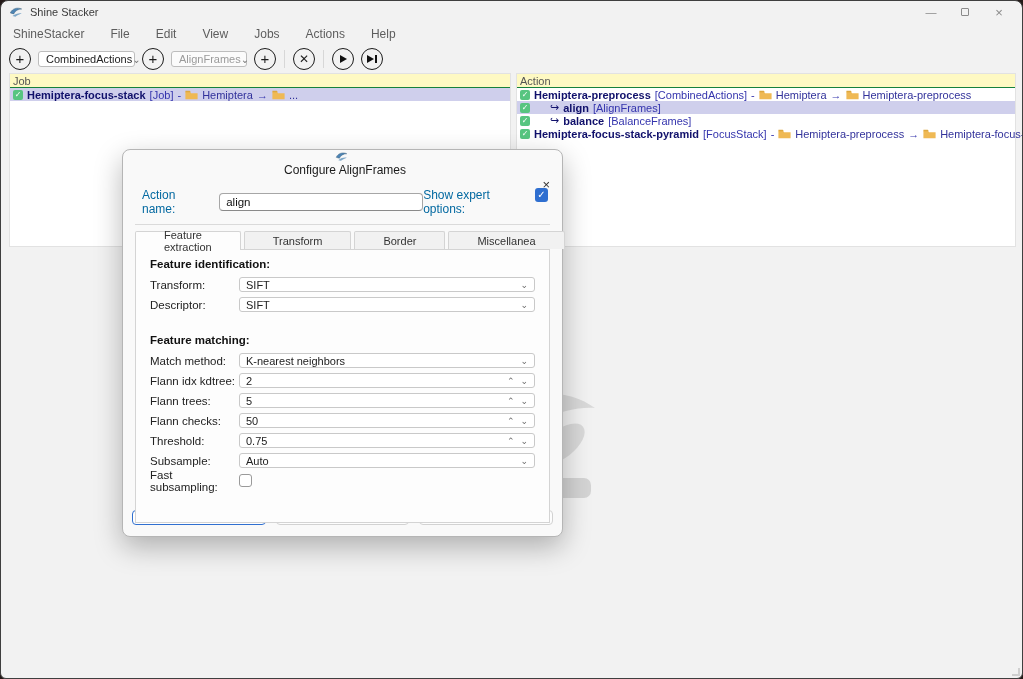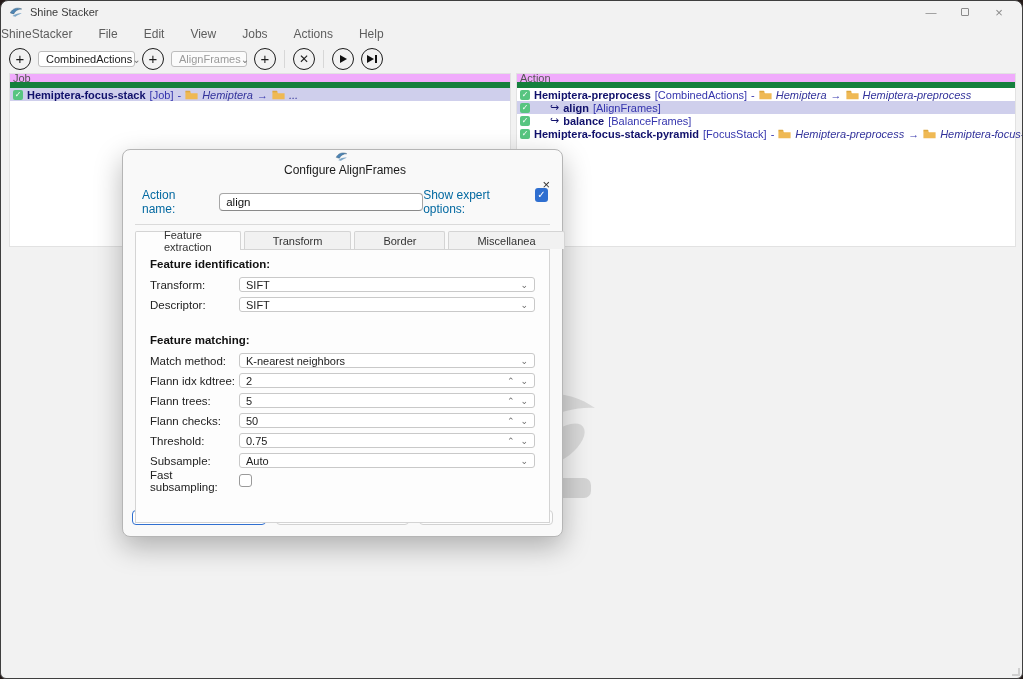--- a/index.html
+++ b/index.html
@@ -12,21 +12,21 @@
   .titlebar { height:22px; display:flex; align-items:center; padding-left:8px; }
   .app-icon { width:14px; height:14px; display:inline-flex; }
   .titlebar .title { font-size:11px; color:#3a3a3a; margin-left:7px; }
   .win-controls { margin-left:auto; display:flex; height:100%; }
   .win-btn { width:34px; display:flex; align-items:center; justify-content:center;
     color:#8a8a8a; font-size:11px; }
   .win-btn.maxi span { display:block; width:8px; height:8px; border:1px solid #8a8a8a; border-radius:1px; }
   .win-btn.close { font-size:13px; margin-right:6px; }
 
   
-  .menubar { height:22px; display:flex; align-items:center; gap:26px; }
+  .menubar { height:22px; display:flex; align-items:center; gap:26px; padding-left:12px; }
   .menu-item { font-size:12px; color:#5d5d5d; }
 
   
   .toolbar { height:28px; display:flex; align-items:center; gap:7px; padding-left:8px; }
   .circle-btn { width:22px; height:22px; border:1.6px solid #1c1c1c; border-radius:50%;
     display:flex; align-items:center; justify-content:center; background:transparent; color:#1c1c1c; }
   .circle-btn .plus { font-size:15px; line-height:1; margin-top:-1px; }
   .circle-btn .cross { font-size:12px; line-height:1; }
   .tri { width:0; height:0; border-top:4px solid transparent; border-bottom:4px solid transparent; border-left:7px solid #111; }
   .skip-bar { width:2px; height:8px; background:#111; margin-left:1px; }
@@ -34,31 +34,31 @@
     display:flex; align-items:center; padding:0 7px; font-size:11px; color:#222; }
   .tb-select.disabled { color:#9a9a9a; background:#fbfbfb; }
   .tb-select .chev { margin-left:auto; color:#777; font-size:10px; }
   .tb-select.w1 { width:97px; } .tb-select.w2 { width:76px; }
   .vsep { width:1px; height:18px; background:#d7d7d7; margin:0 1px; }
 
   
   .panel { position:absolute; top:72px; background:#fff; border:1px solid #e2e2e2; }
   .panel-job { left:8px; width:502px; height:174px; }
   .panel-action { left:515px; width:500px; height:174px; }
-  .panel-header { height:14px; font-size:11px; color:#555; padding-left:3px; background:#f0abfc;
-    display:flex; align-items:center; border-bottom:6px solid #15803d; }
+  .panel-header { height:14px; font-size:11px; color:#555; padding-left:3px; background:#fef9c3;
+    display:flex; align-items:center; border-bottom:1px solid #15803d; }
   .tree-row { height:13px; display:flex; align-items:center; gap:4px; padding-left:3px;
     font-size:11px; white-space:nowrap; }
   .tree-row.selected { background:#cfcfec; }
   .green-check { width:10px; height:10px; background:#57c580; border-radius:2px; color:#fff;
     font-size:8px; line-height:10px; text-align:center; flex:0 0 auto; }
   .t-name { font-weight:bold; color:#10106b; }
   .t-type { color:#3434ad; }
   .t-dash { color:#3434ad; }
-  .t-folder { color:#32329b; font-style:italic; }
+  .t-folder { color:#32329b; }
   .t-arrow { color:#3434ad; }
   .sub-arrow { color:#10106b; margin-left:16px; font-size:11px; }
   .folder-icon { width:13px; height:11px; display:inline-flex; flex:0 0 auto; }
 
   
   .watermark { position:absolute; left:400px; top:345px; width:200px; height:165px; z-index:1; opacity:.55; }
 
   
   .dialog { position:absolute; left:121px; top:148px; width:441px; height:388px; z-index:10;
     background:#f9f9f9; border:1px solid #b5b5b5; border-radius:8px;

